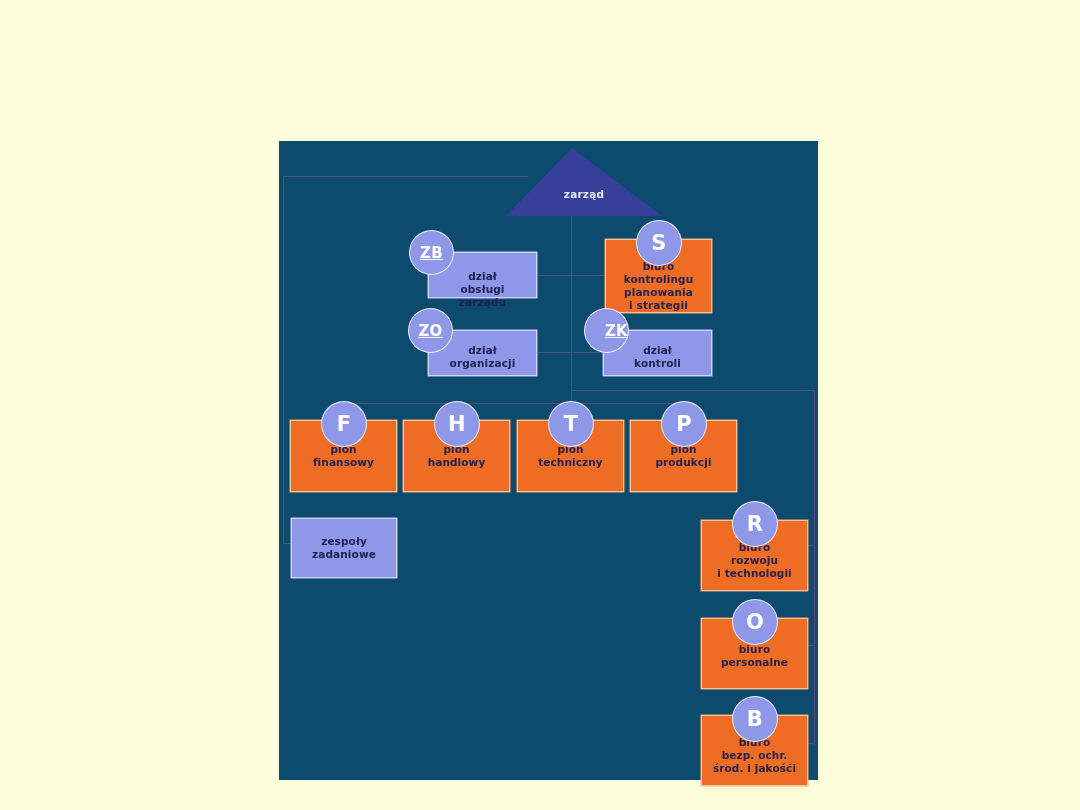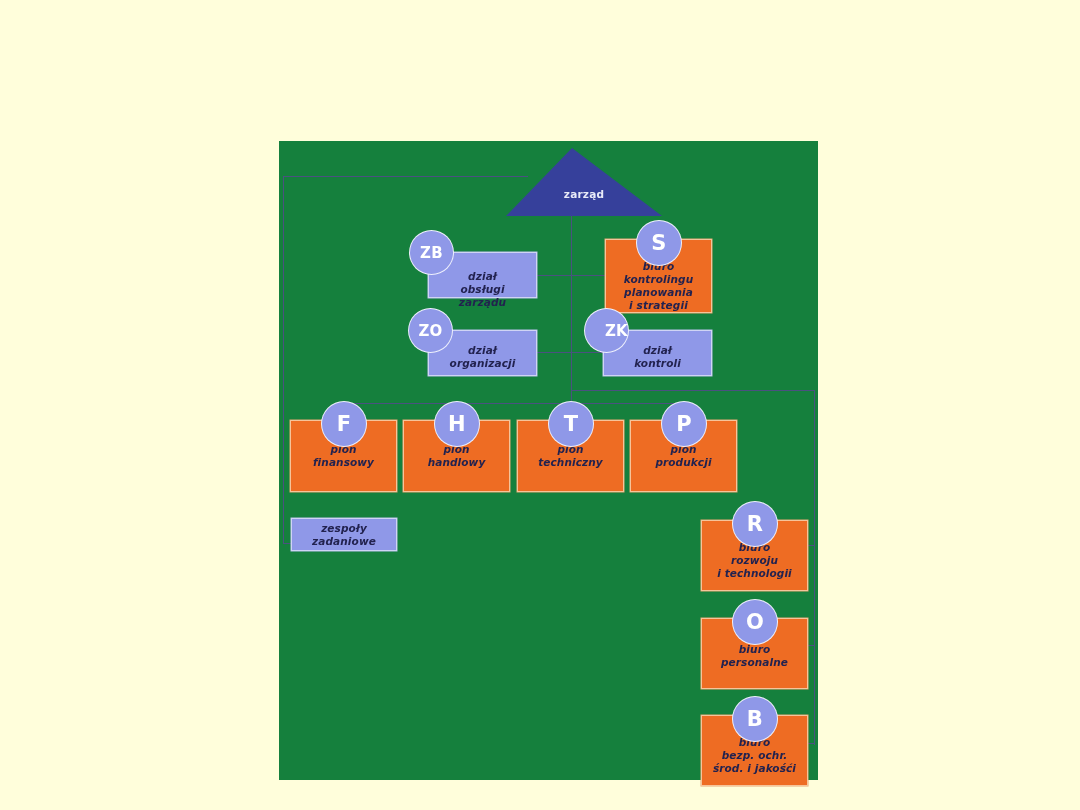--- a/index.html
+++ b/index.html
@@ -19,21 +19,21 @@
     width: 1080px;
     height: 810px;
   }
   
   .canvas {
     position: absolute;
     left: 279px;
     top: 141px;
     width: 539px;
     height: 639px;
-    background: #15803d;
+    background: #0c4a6e;
   }
   
   .ln {
     position: absolute;
     background: #4a5180;
   }
   .ln.h { height: 1px; }
   .ln.v { width: 1px; }
 
   
@@ -43,21 +43,21 @@
     display: flex;
     align-items: center;
     justify-content: center;
     text-align: center;
     color: #22224f;
     font-weight: bold;
     font-size: 10.5px;
     line-height: 13px;
     letter-spacing: .1px;
   }
-  .box .lbl { white-space: pre-line; padding: 0 3px; font-style: italic; }
+  .box .lbl { white-space: pre-line; padding: 0 3px; }
 
   .box.blue {
     background: #8f98e8;
     border: 1px solid #cfd4f5;
     box-shadow: 0 0 0 0.5px #b9bff0;
   }
   .box.orange {
     background: #ee6c23;
     border: 1px solid #f6c49a;
     box-shadow: 0 0 0 0.5px #e8a775;
@@ -74,21 +74,21 @@
     background: #8f98e8;
     color: #ffffff;
     display: flex;
     align-items: center;
     justify-content: center;
     font-weight: bold;
     letter-spacing: .3px;
     box-shadow: 0 0 0 1px #eef0fc;
   }
   .badge.big   { font-size: 21px; }
-  .badge.small { font-size: 15px; }
+  .badge.small { font-size: 15px; text-decoration: underline; }
 
   
   .triangle-wrap {
     position: absolute;
     left: 506px;
     top: 148px;
     width: 156px;
     height: 68px;
   }
   .triangle-wrap svg { display: block; }
@@ -202,21 +202,21 @@
     </div>
 
     <div class="box orange top-text" style="left:351px; top:279px; width:107px; height:72px; padding-top:22px;">
       <span class="lbl">pion
 produkcji</span>
     </div>
     <div class="badge big" style="left:383px; top:261px; width:44px; height:44px;">
       <span>P</span>
     </div>
 
-    <div class="box blue mid-text" style="left:12px; top:377px; width:106px; height:33px;">
+    <div class="box blue mid-text" style="left:12px; top:377px; width:106px; height:60px;">
       <span class="lbl">zespoły
 zadaniowe</span>
     </div>
 
     <div class="box orange top-text" style="left:422px; top:379px; width:107px; height:71px; padding-top:20px;">
       <span class="lbl">biuro
 rozwoju
 i technologii</span>
     </div>
     <div class="badge big" style="left:454px; top:361px; width:44px; height:44px;">

